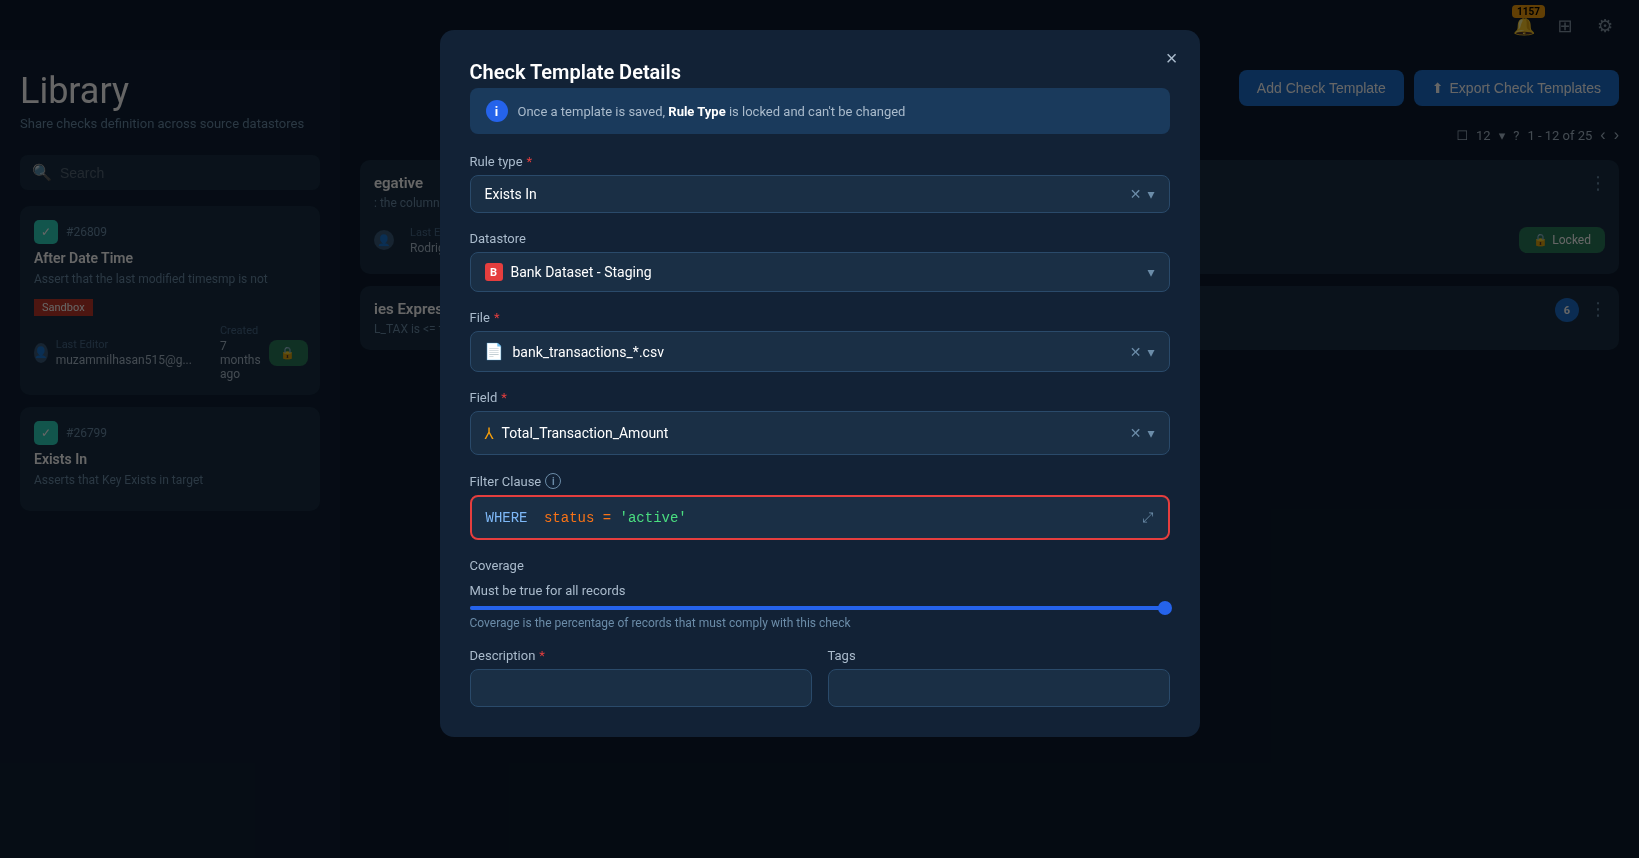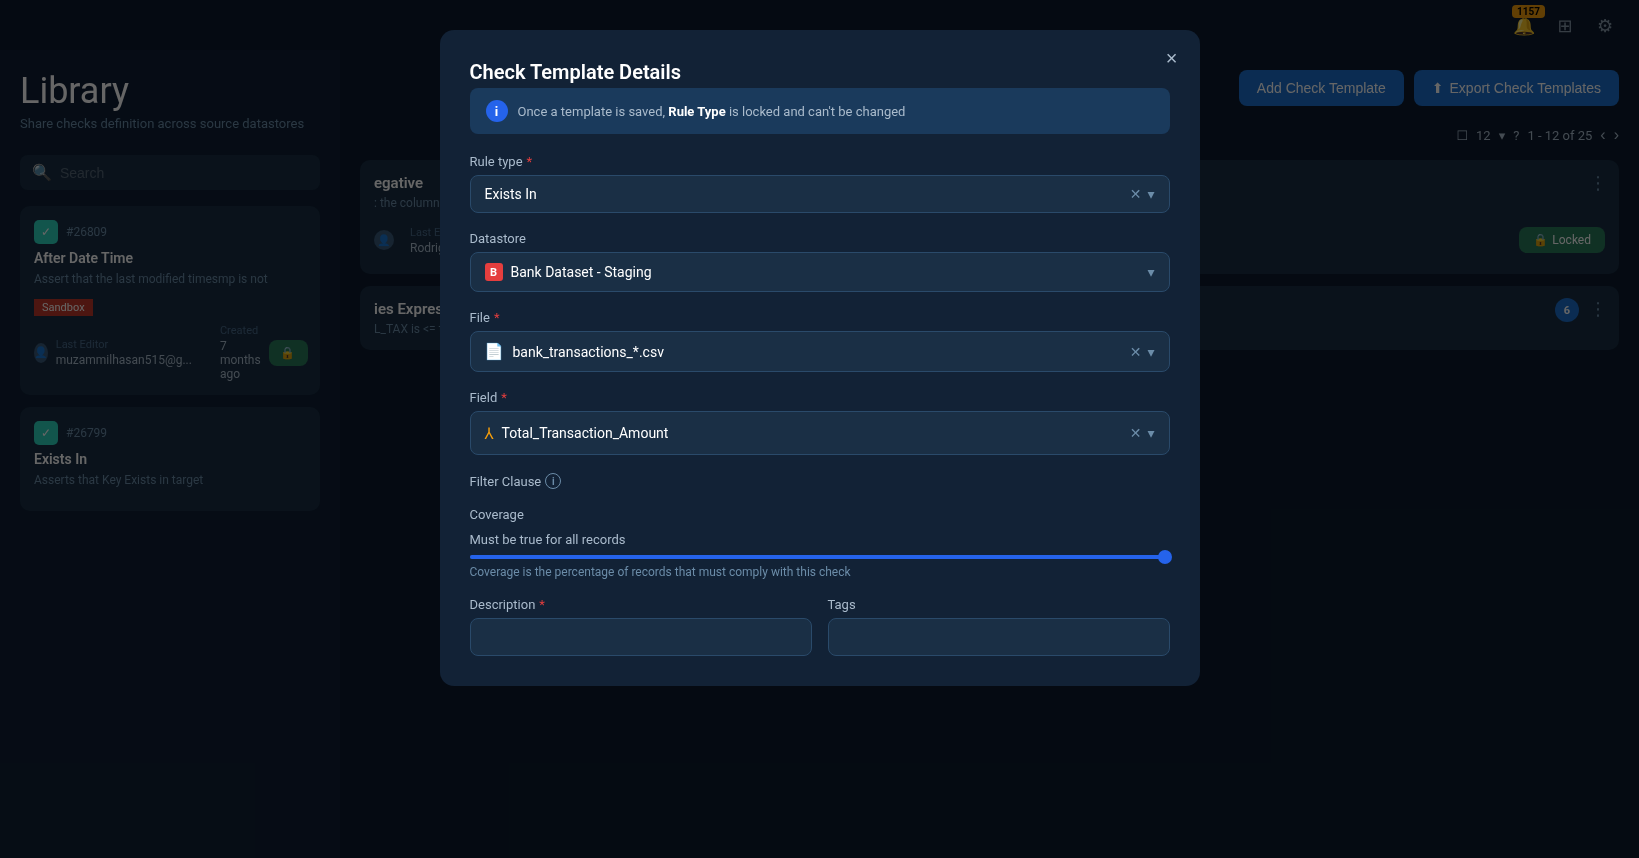--- a/index.html
+++ b/index.html
@@ -778,20 +778,28 @@
           <span>▾</span>
         </div>
       </div>
     </div>
 
     <div class="form-group">
       <div class="form-label">
         <span>Filter Clause</span>
         <span class="info-circle">i</span>
       </div>
+      <div class="filter-clause-box">
+        <div class="filter-clause-text">
+          <span class="where-keyword">WHERE</span>
+          <span class="filter-content"> status = </span>
+          <span class="filter-string">'active'</span>
+        </div>
+        <span class="expand-icon">⤢</span>
+      </div>
     </div>
 
     <div class="coverage-section">
       <div class="coverage-label-row">
         <span class="form-label">Coverage</span>
       </div>
       <div class="coverage-desc">Must be true for all records</div>
       <div class="coverage-slider-track">
         <div class="coverage-slider-fill"></div>
         <div class="coverage-slider-thumb"></div>

